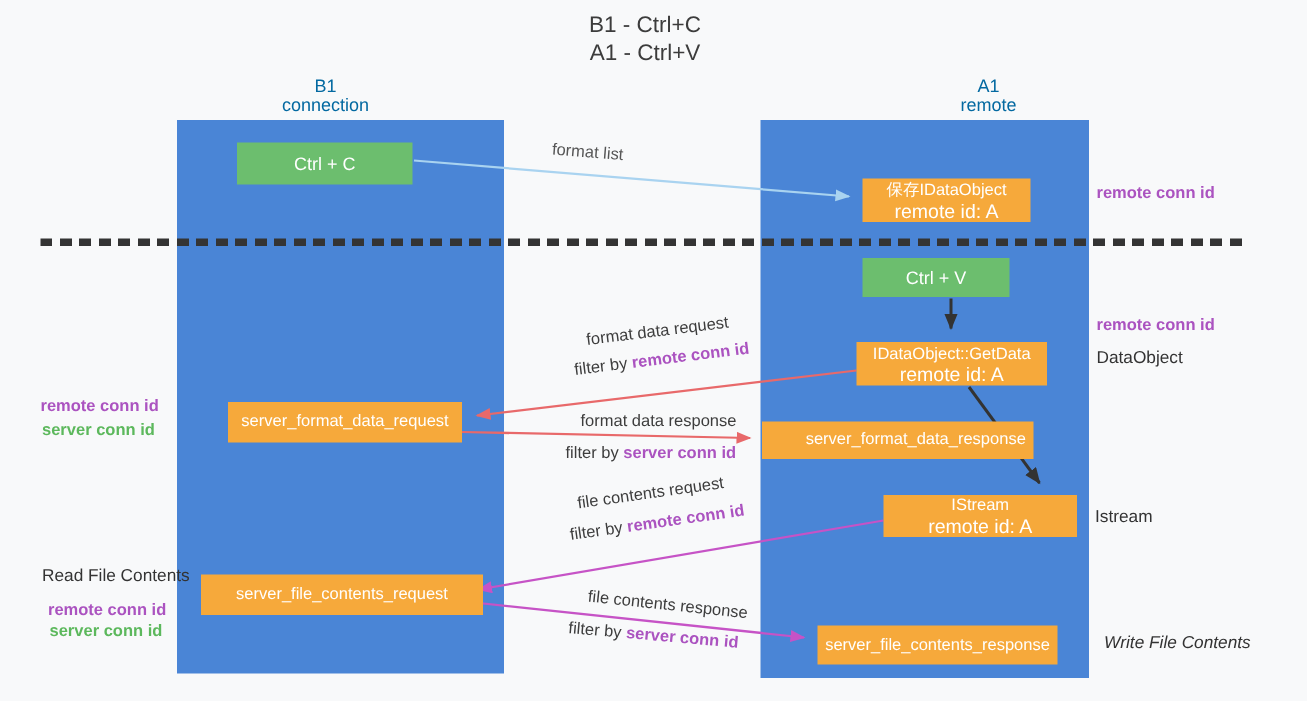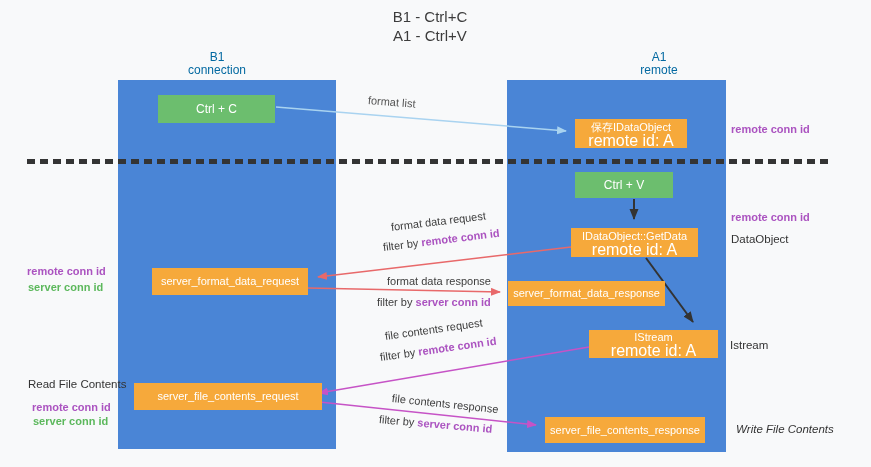--- a/index.html
+++ b/index.html
@@ -11,21 +11,21 @@
 
   .colhead{position:absolute;transform:translateX(-50%);text-align:center;
            font-size:12px;line-height:13px;color:#0369a1;z-index:3;}
 
   .col{position:absolute;background:#4a85d6;z-index:1;}
 
   .box{position:absolute;display:flex;flex-direction:column;justify-content:center;
        align-items:center;text-align:right;color:#fff;z-index:4;}
   .box-green{background:#6cbe6e;font-size:12px;}
   .box-orange{background:#f6a93b;font-size:11px;line-height:13px;}
-  .box .l2{font-size:16px;}
+  .box .l2{font-size:13px;}
 
   .dashline{position:absolute;left:27px;top:159px;width:805px;height:5px;z-index:2;
             background:repeating-linear-gradient(90deg,#343434 0 8px,rgba(0,0,0,0) 8px 13px);}
 
   svg.overlay{position:absolute;left:0;top:0;z-index:3;pointer-events:none;}
 
   .lbl{position:absolute;z-index:5;white-space:nowrap;font-size:11px;color:#3d3d3d;}
   .lbl.purple{color:#ab53c0;font-weight:bold;}
   .lbl.greentx{color:#5cb85c;font-weight:bold;}
   .lbl.plain{font-size:11.5px;color:#333;}
@@ -97,21 +97,21 @@
 
   <div class="box box-orange" style="left:571px;top:228px;width:127px;height:29px;">
     <span>IDataObject::GetData</span>
     <span class="l2">remote id: A</span>
   </div>
 
   <div class="box box-orange" style="left:152px;top:268px;width:156px;height:27px;">
     <span>server_format_data_request</span>
   </div>
 
-  <div class="box box-orange" style="left:508px;top:281px;width:157px;height:25px;">
+  <div class="box box-orange" style="left:508px;top:281px;width:157px;height:25px;padding-left:24px;">
     <span>server_format_data_response</span>
   </div>
 
   <div class="box box-orange" style="left:589px;top:330px;width:129px;height:28px;">
     <span>IStream</span>
     <span class="l2">remote id: A</span>
   </div>
 
   <div class="box box-orange" style="left:134px;top:383px;width:188px;height:27px;">
     <span>server_file_contents_request</span>

